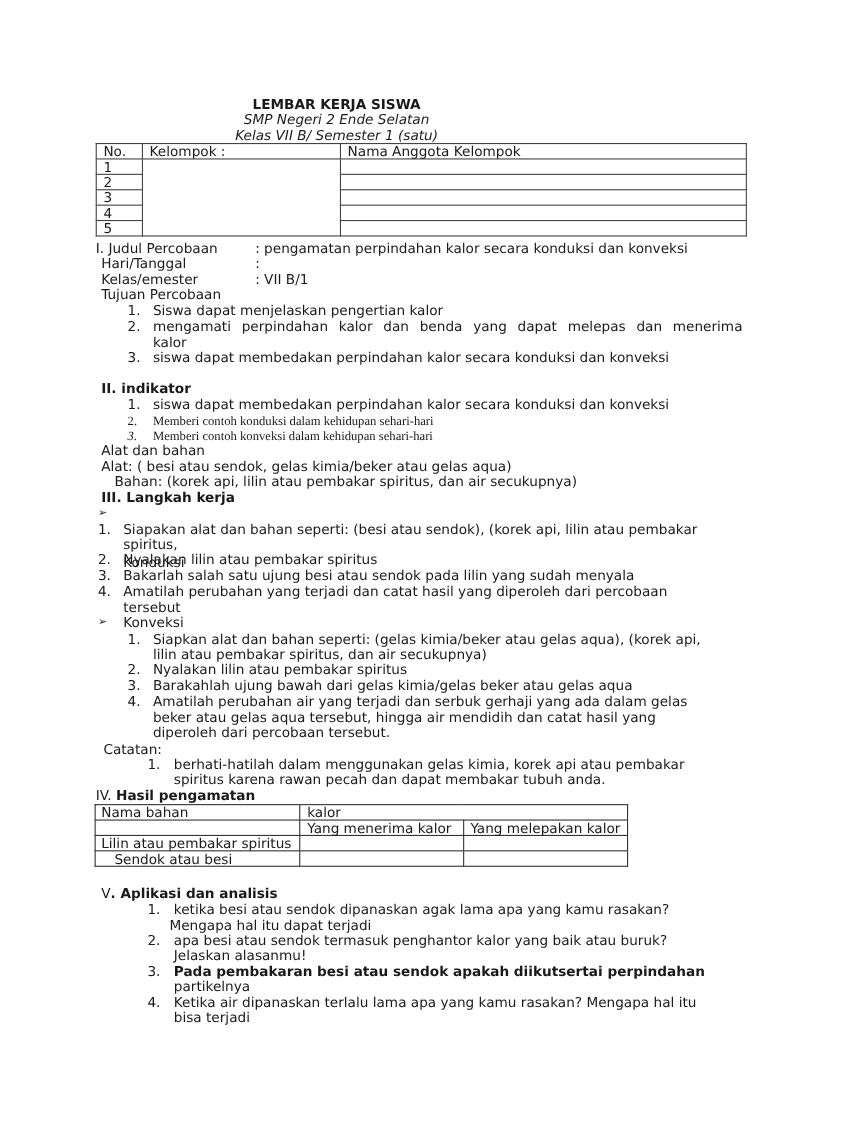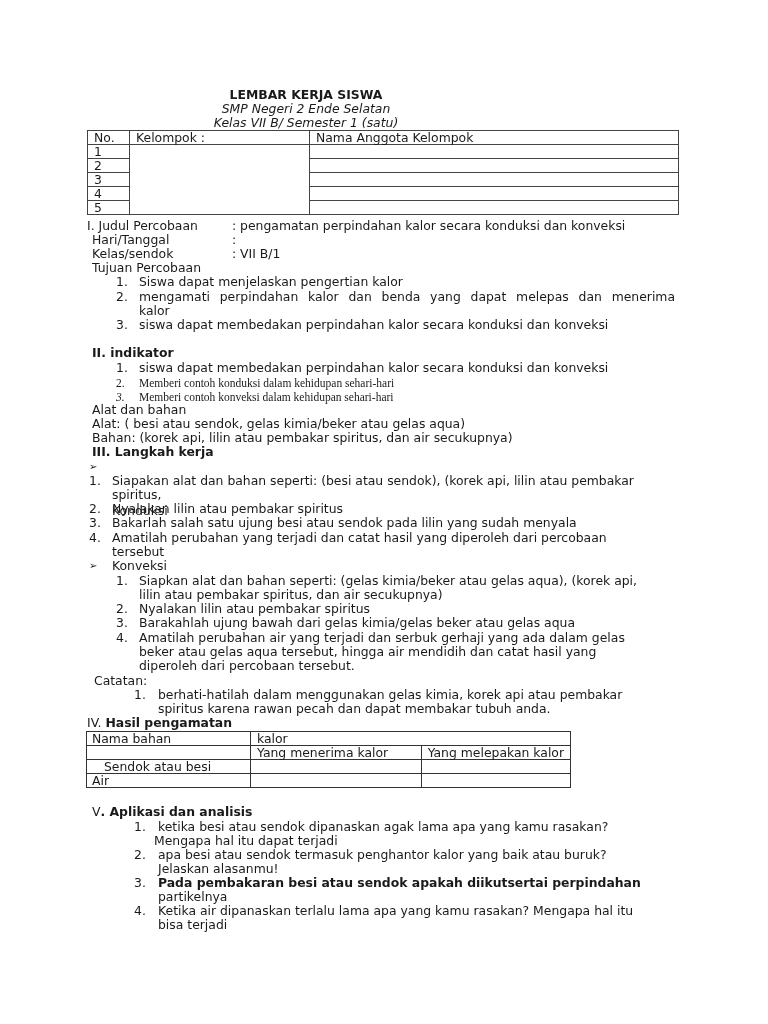--- a/index.html
+++ b/index.html
@@ -50,21 +50,21 @@
     <td>5</td>
     <td></td>
   </tr>
 </tbody>
   </table>
 
 <div class="abs" style="left:87px; top:219px;">I. Judul Percobaan</div>
 <div class="abs" style="left:232px; top:219px;">: pengamatan perpindahan kalor secara konduksi dan konveksi</div>
 <div class="abs" style="left:92px; top:233px;">Hari/Tanggal</div>
 <div class="abs" style="left:232px; top:233px;">:</div>
-<div class="abs" style="left:92px; top:247px;">Kelas/sendok</div>
+<div class="abs" style="left:92px; top:247px;">Kelas/emester</div>
 <div class="abs" style="left:232px; top:247px;">: VII B/1</div>
 <div class="abs" style="left:92px; top:261px;">Tujuan Percobaan</div>
 
 <div class="abs" style="left:116px; top:275px;">1.</div>
 <div class="abs" style="left:139px; top:275px;">Siswa dapat menjelaskan pengertian kalor</div>
 <div class="abs" style="left:116px; top:290px;">2.</div>
 <div class="abs" style="left:139px; top:290px; width:536px; text-align:justify; text-align-last:justify;">mengamati perpindahan kalor dan benda yang dapat melepas dan menerima</div>
 <div class="abs" style="left:139px; top:304px;">kalor</div>
 <div class="abs" style="left:116px; top:318px;">3.</div>
 <div class="abs" style="left:139px; top:318px;">siswa dapat membedakan perpindahan kalor secara konduksi dan konveksi</div>
@@ -72,21 +72,21 @@
 <div class="abs bold" style="left:92px; top:346px;">II. indikator</div>
 <div class="abs" style="left:116px; top:361px;">1.</div>
 <div class="abs" style="left:139px; top:361px;">siswa dapat membedakan perpindahan kalor secara konduksi dan konveksi</div>
 <div class="abs serif" style="left:116px; top:376px;">2.</div>
 <div class="abs serif" style="left:139px; top:376px;">Memberi contoh konduksi dalam kehidupan sehari-hari</div>
 <div class="abs serif ital" style="left:116px; top:390px;">3.</div>
 <div class="abs serif" style="left:139px; top:390px;">Memberi contoh konveksi dalam kehidupan sehari-hari</div>
 
 <div class="abs" style="left:92px; top:403px;">Alat dan bahan</div>
 <div class="abs" style="left:92px; top:417px;">Alat: ( besi atau sendok, gelas kimia/beker atau gelas aqua)</div>
-<div class="abs" style="left:92px; top:431px;text-align:right;">Bahan: (korek api, lilin atau pembakar spiritus, dan air secukupnya)</div>
+<div class="abs" style="left:104px; top:431px;text-align:right;">Bahan: (korek api, lilin atau pembakar spiritus, dan air secukupnya)</div>
 
 <div class="abs bold" style="left:92px; top:445px;">III. Langkah kerja</div>
 <div class="abs" style="left:89px; top:460px; font-size:10px;">➢</div>
 <div class="abs" style="left:112px; top:456px;margin-top:48px;">Konduksi</div>
 
 <div class="abs" style="left:89px; top:474px;">1.</div>
 <div class="abs" style="left:112px; top:474px;">Siapakan alat dan bahan seperti: (besi atau sendok), (korek api, lilin atau pembakar</div>
 <div class="abs" style="left:112px; top:488px;">spiritus,</div>
 <div class="abs" style="left:89px; top:502px;">2.</div>
 <div class="abs" style="left:112px; top:502px;">Nyalakan lilin atau pembakar spiritus</div>
@@ -126,26 +126,26 @@
       <tr>
     <td style="width:191px; padding-left:5px;">Nama bahan</td>
     <td colspan="2">kalor</td>
   </tr>
   <tr>
     <td></td>
     <td style="width:189px;">Yang menerima kalor</td>
     <td>Yang melepakan kalor</td>
   </tr>
   <tr>
-    <td style="padding-left:17px;">Sendok atau besi</td>
+    <td style="padding-left:5px;">Lilin atau pembakar spiritus</td>
     <td></td>
     <td></td>
   </tr>
   <tr>
-    <td style="padding-left:5px;">Air</td>
+    <td style="padding-left:17px;">Sendok atau besi</td>
     <td></td>
     <td></td>
   </tr>
 </tbody>
   </table>
 
 <div class="abs" style="left:92px; top:805px;">
   <span>V</span><span class="bold">. Aplikasi dan analisis</span>
 </div>
 

